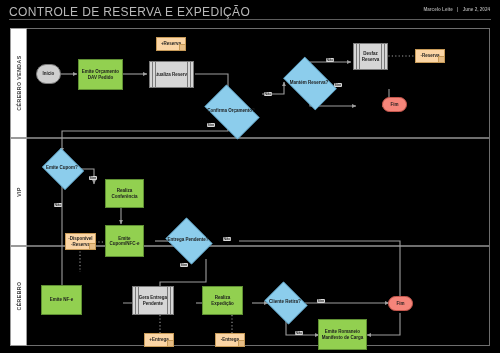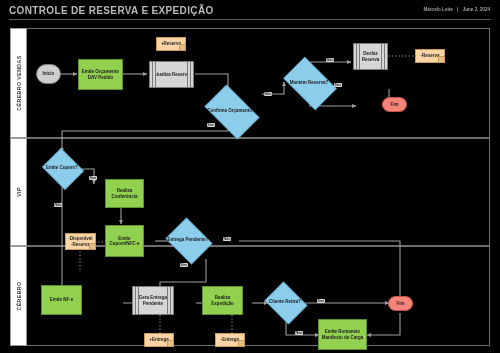--- a/index.html
+++ b/index.html
@@ -2,21 +2,21 @@
 <html><head>
 <meta charset="utf-8">
 <style>
   html,body{margin:0;padding:0;background:#000;}
   body{width:500px;height:353px;overflow:hidden;
        font-family:"Liberation Sans","DejaVu Sans",sans-serif;}
   #root{position:relative;width:500px;height:353px;background:#000;}
 
   
   #header{position:absolute;left:0;top:0;width:500px;height:22px;background:#000;}
-  #header-title{position:absolute;left:9px;top:5px;font-size:10px;font-weight:bold;
+  #header-title{position:absolute;left:9px;top:5px;font-size:12px;font-weight:normal;
       letter-spacing:.35px;color:#b9b9b9;white-space:nowrap;}
   #header-meta{position:absolute;right:10px;top:7px;font-size:4.6px;font-weight:bold;
       color:#9f9f9f;white-space:nowrap;}
   #header-meta span{display:inline-block;vertical-align:middle;}
   #header-rule{position:absolute;left:9px;top:19px;width:482px;height:1px;background:#5d5d5d;}
 
   
   #canvas{position:absolute;left:10px;top:28px;width:480px;height:318px;}
   svg.wires{position:absolute;left:0;top:0;width:480px;height:318px;overflow:visible;}
 

